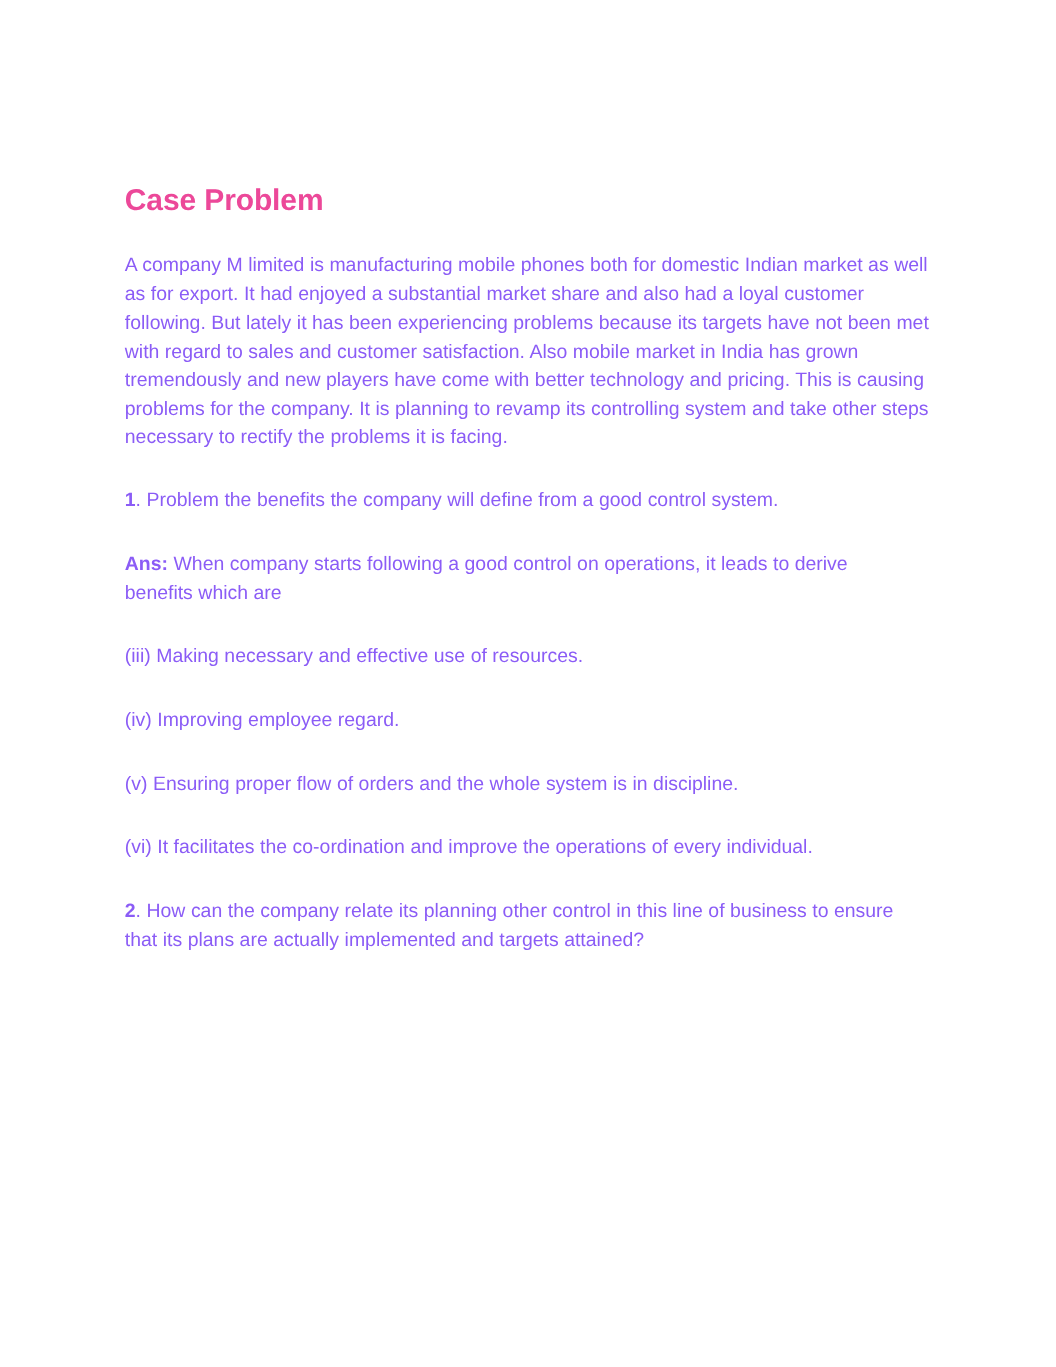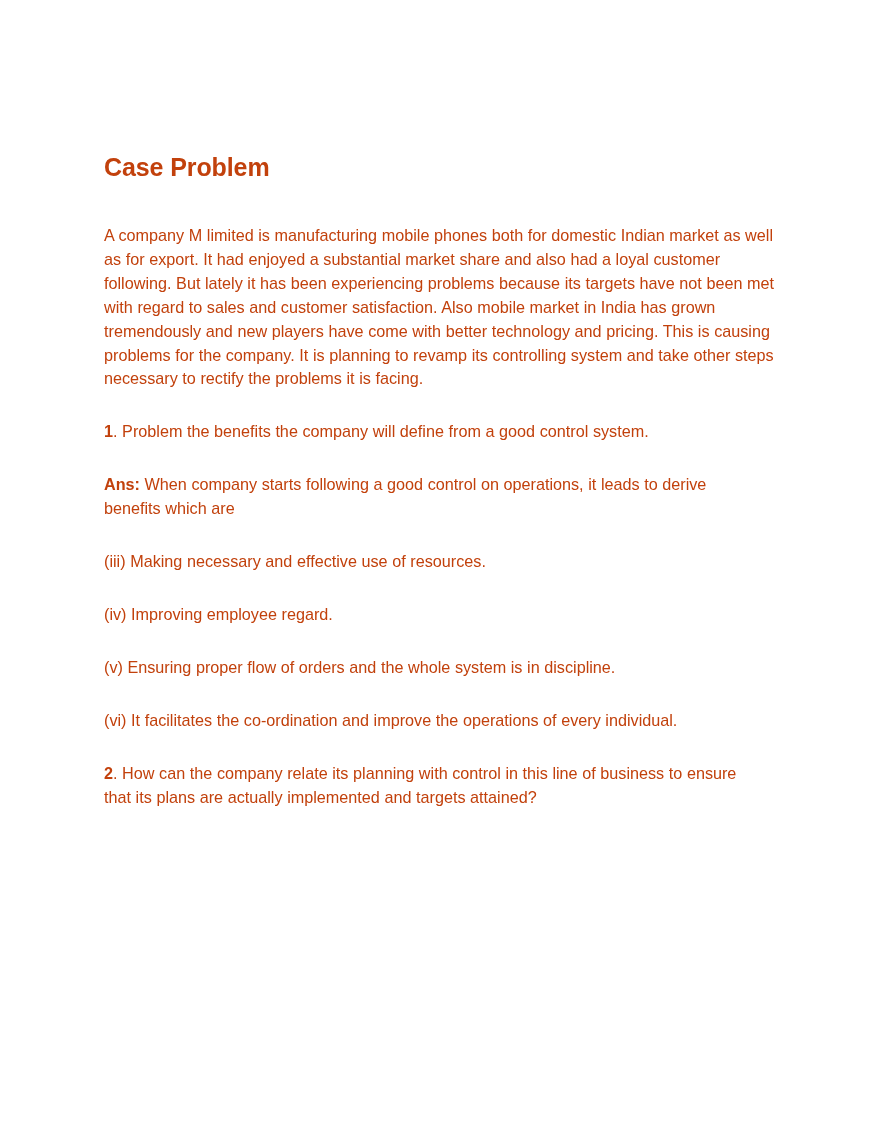--- a/index.html
+++ b/index.html
@@ -20,28 +20,28 @@
     height: 1139px;
     background: #ffffff;
     box-sizing: border-box;
     padding: 152px 100px 0 104px;
   }
   .doc-title {
     font-size: 25px;
     font-weight: bold;
     line-height: 30px;
     letter-spacing: -0.1px;
-    color: #c2410c;
-    margin: 0 0 42px 0;
+    color: #ec4899;
+    margin: 0 0 28px 0;
   }
   .para {
     font-size: 16.2px;
     line-height: 23.9px;
     margin: 0 0 29px 0;
-    color: #c2410c;
+    color: #8b5cf6;
     max-width: 676px;
     text-align: left;
     word-spacing: 0.1px;
   }
   .para:last-child {
     margin-bottom: 0;
   }
   .para.body-block {
     max-width: 676px;
   }
@@ -71,15 +71,15 @@
 
 
   <p class="para list-item">(iii) Making necessary and effective use of resources.</p>
 
   <p class="para list-item">(iv) Improving employee regard.</p>
 
   <p class="para list-item">(v) Ensuring proper flow of orders and the whole system is in discipline.</p>
 
   <p class="para list-item">(vi) It facilitates the co-ordination and improve the operations of every individual.</p>
 
-  <p class="para q-block"><span class="lead">2</span><span>. How can the company relate its planning with control in this line of business to ensure that its plans are actually implemented and targets attained?</span></p>
+  <p class="para q-block"><span class="lead">2</span><span>. How can the company relate its planning other control in this line of business to ensure that its plans are actually implemented and targets attained?</span></p>
 
 </div>
 
 </body></html>

